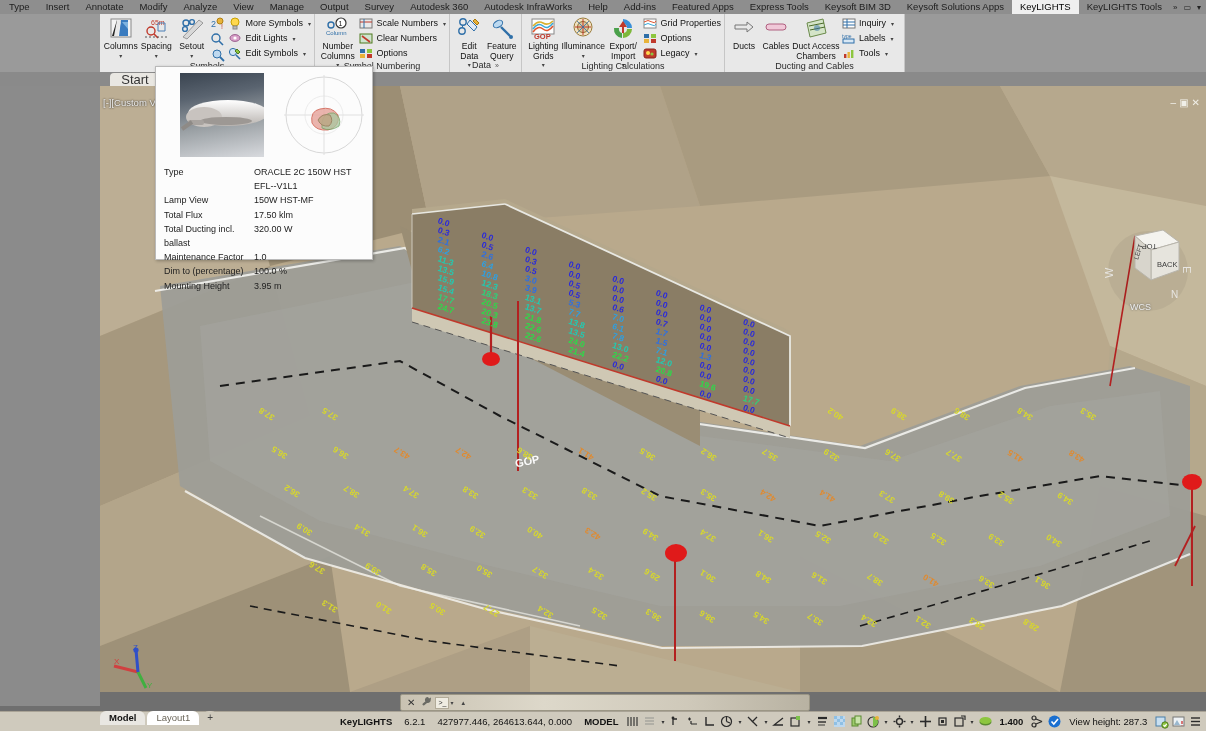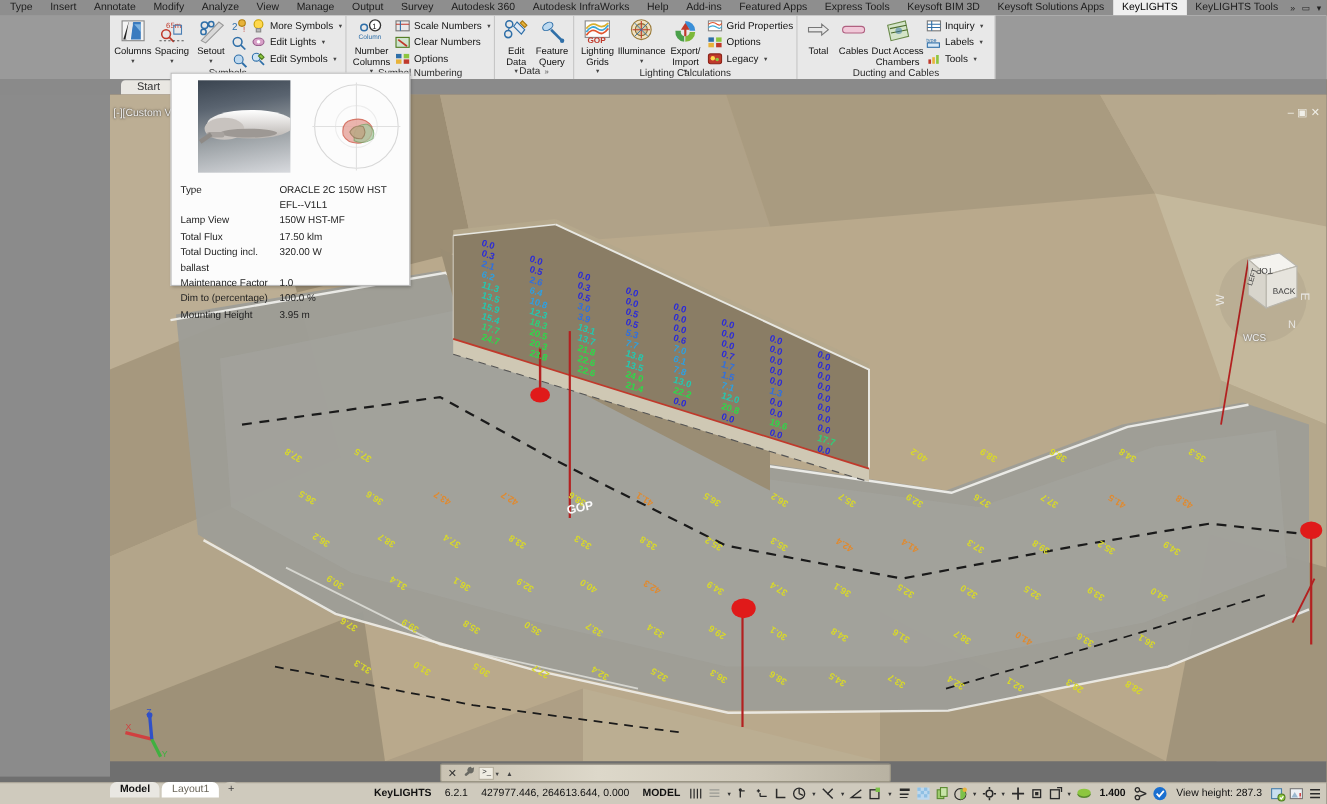--- a/index.html
+++ b/index.html
@@ -72,21 +72,21 @@
   .iconcol{ display:flex; flex-direction:column; gap:1px; }
 
   
   #doctabs{
     position:absolute; left:0; top:72px; width:1206px; height:14px;
     background:#8a8a8a;
   }
   #starttab{
     position:absolute; left:110px; top:73px; width:50px; height:13px;
     background:#e9e7e2; border-top-left-radius:4px; border-top-right-radius:4px;
-    font-size:10px; color:#333; text-align:center; line-height:13px;
+    font-size:13px; color:#333; text-align:center; line-height:13px;
   }
 
   
   #canvas-wrap{
     position:absolute; left:100px; top:86px; width:1106px; height:606px;
     overflow:hidden; background:#b3a084;
   }
   #canvas{ position:absolute; left:0; top:0; width:1106px; height:606px; }
   #vplabel{
     position:absolute; left:3px; top:11px; font-size:9.5px; color:#efefef;
@@ -495,21 +495,21 @@
     </div>
 
     <div class="panel" style="width:180px">
       <div class="panel-body">
         <div class="bigbtn" style="width:32px">
           <span class="ic">
             <svg width="26" height="24" viewBox="0 0 26 24">
               <path d="M4 8 L16 8 L16 5 L22 10 L16 15 L16 12 L4 12 Z" fill="#e8e8e8" stroke="#777"></path>
             </svg>
           </span>
-          <span class="lbl">Total</span>
+          <span class="lbl">Ducts</span>
         </div>
         <div class="bigbtn" style="width:32px">
           <span class="ic">
             <svg width="26" height="24" viewBox="0 0 26 24">
               <rect x="3" y="7" width="20" height="6" rx="3" fill="#f0c8d8" stroke="#b06080"></rect>
             </svg>
           </span>
           <span class="lbl">Cables</span>
         </div>
         <div class="bigbtn" style="width:48px">

